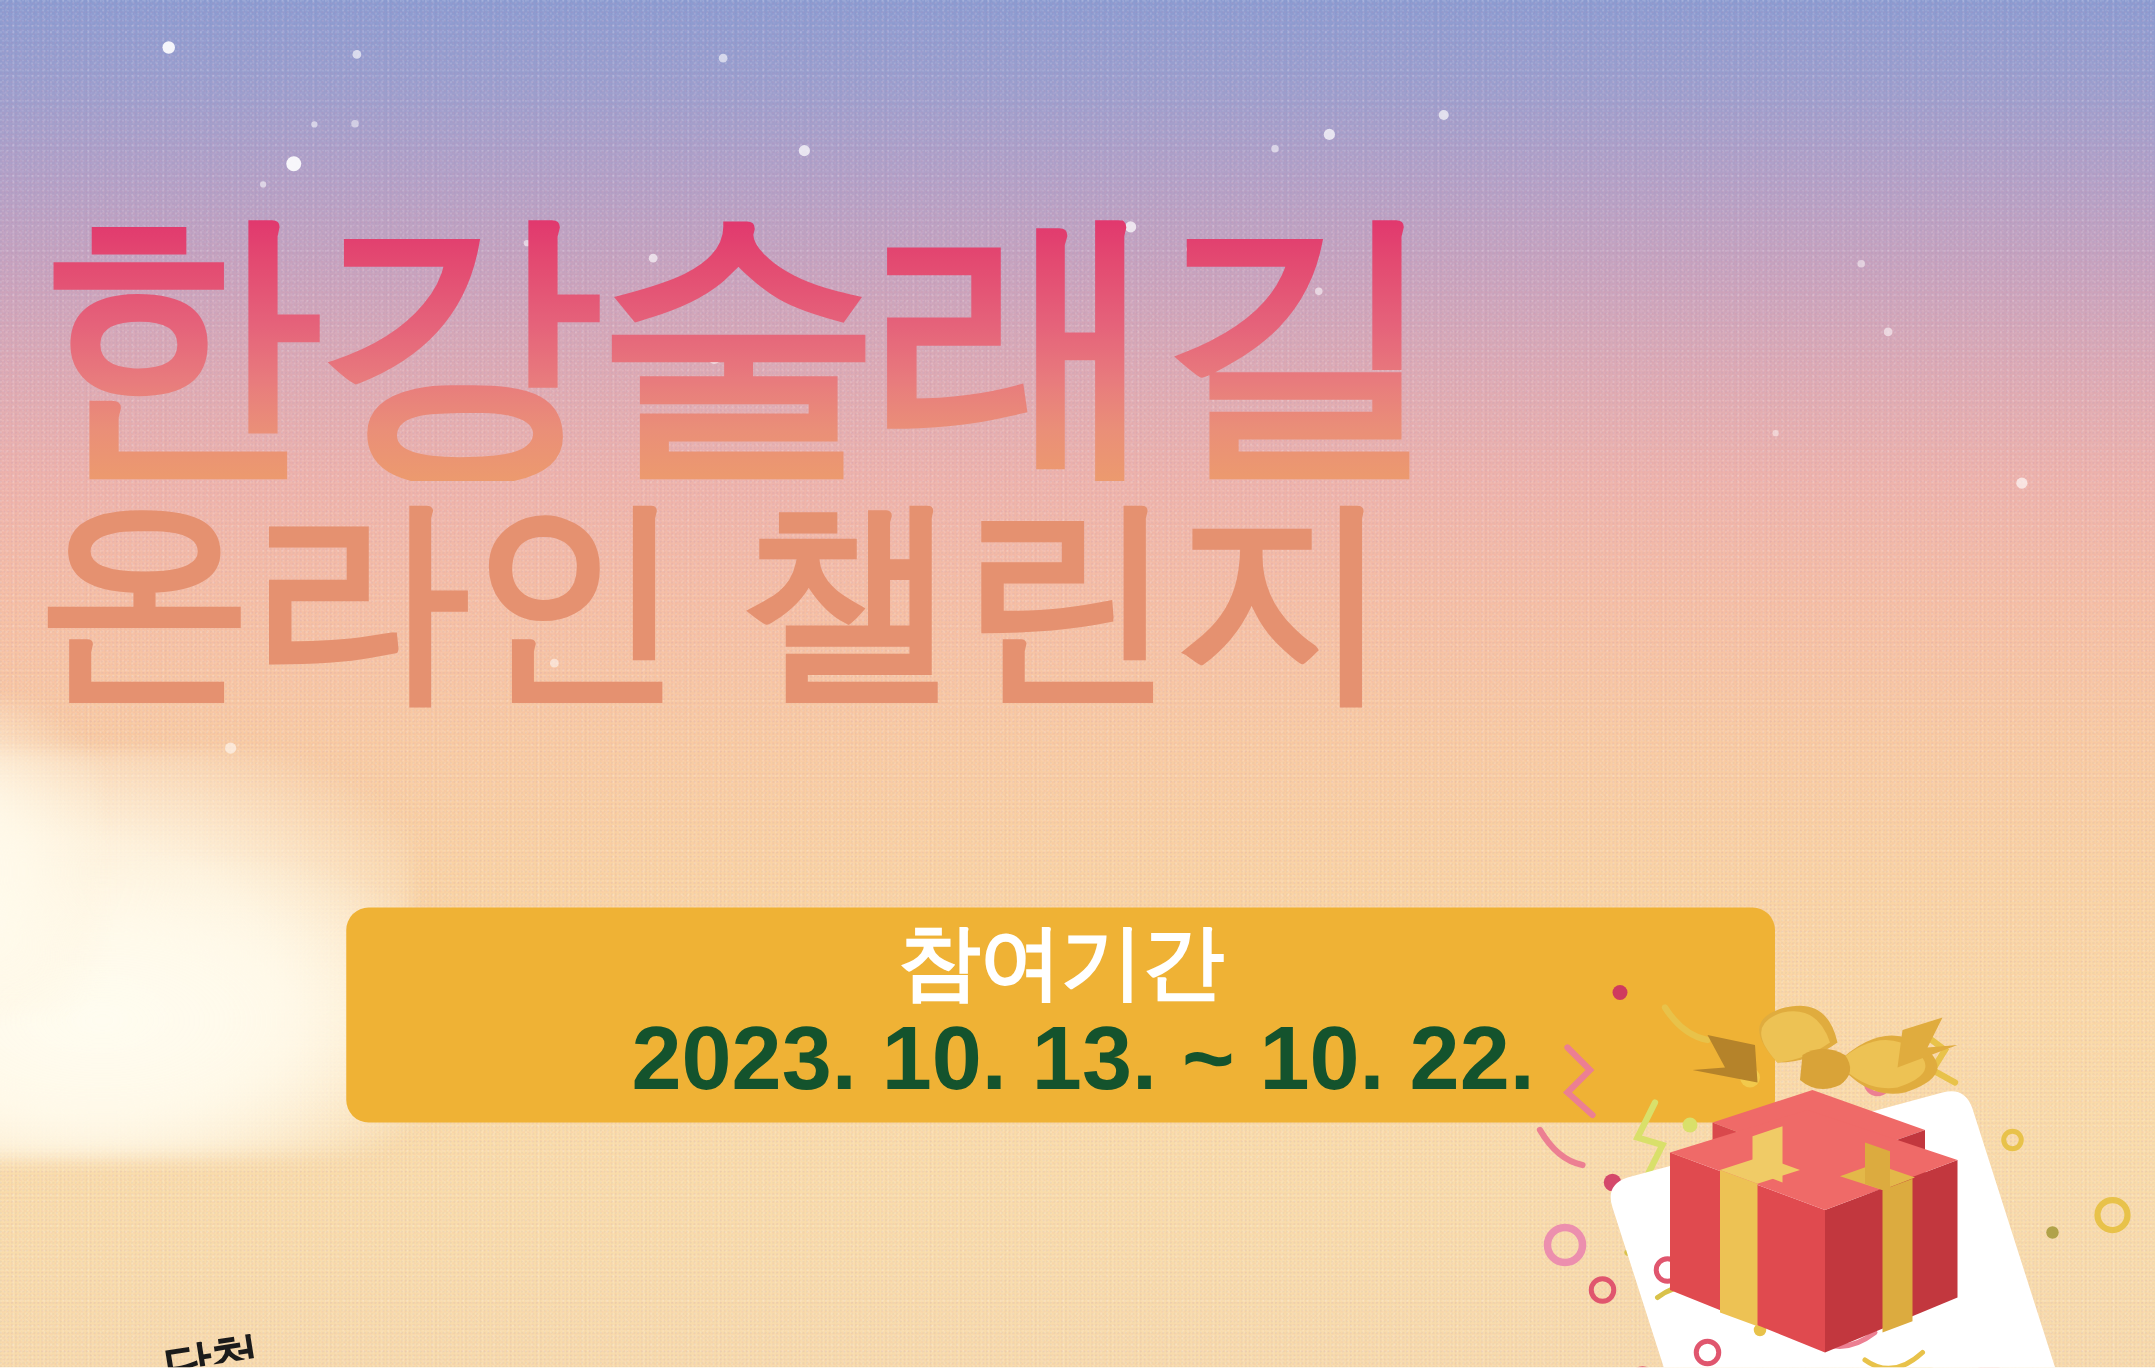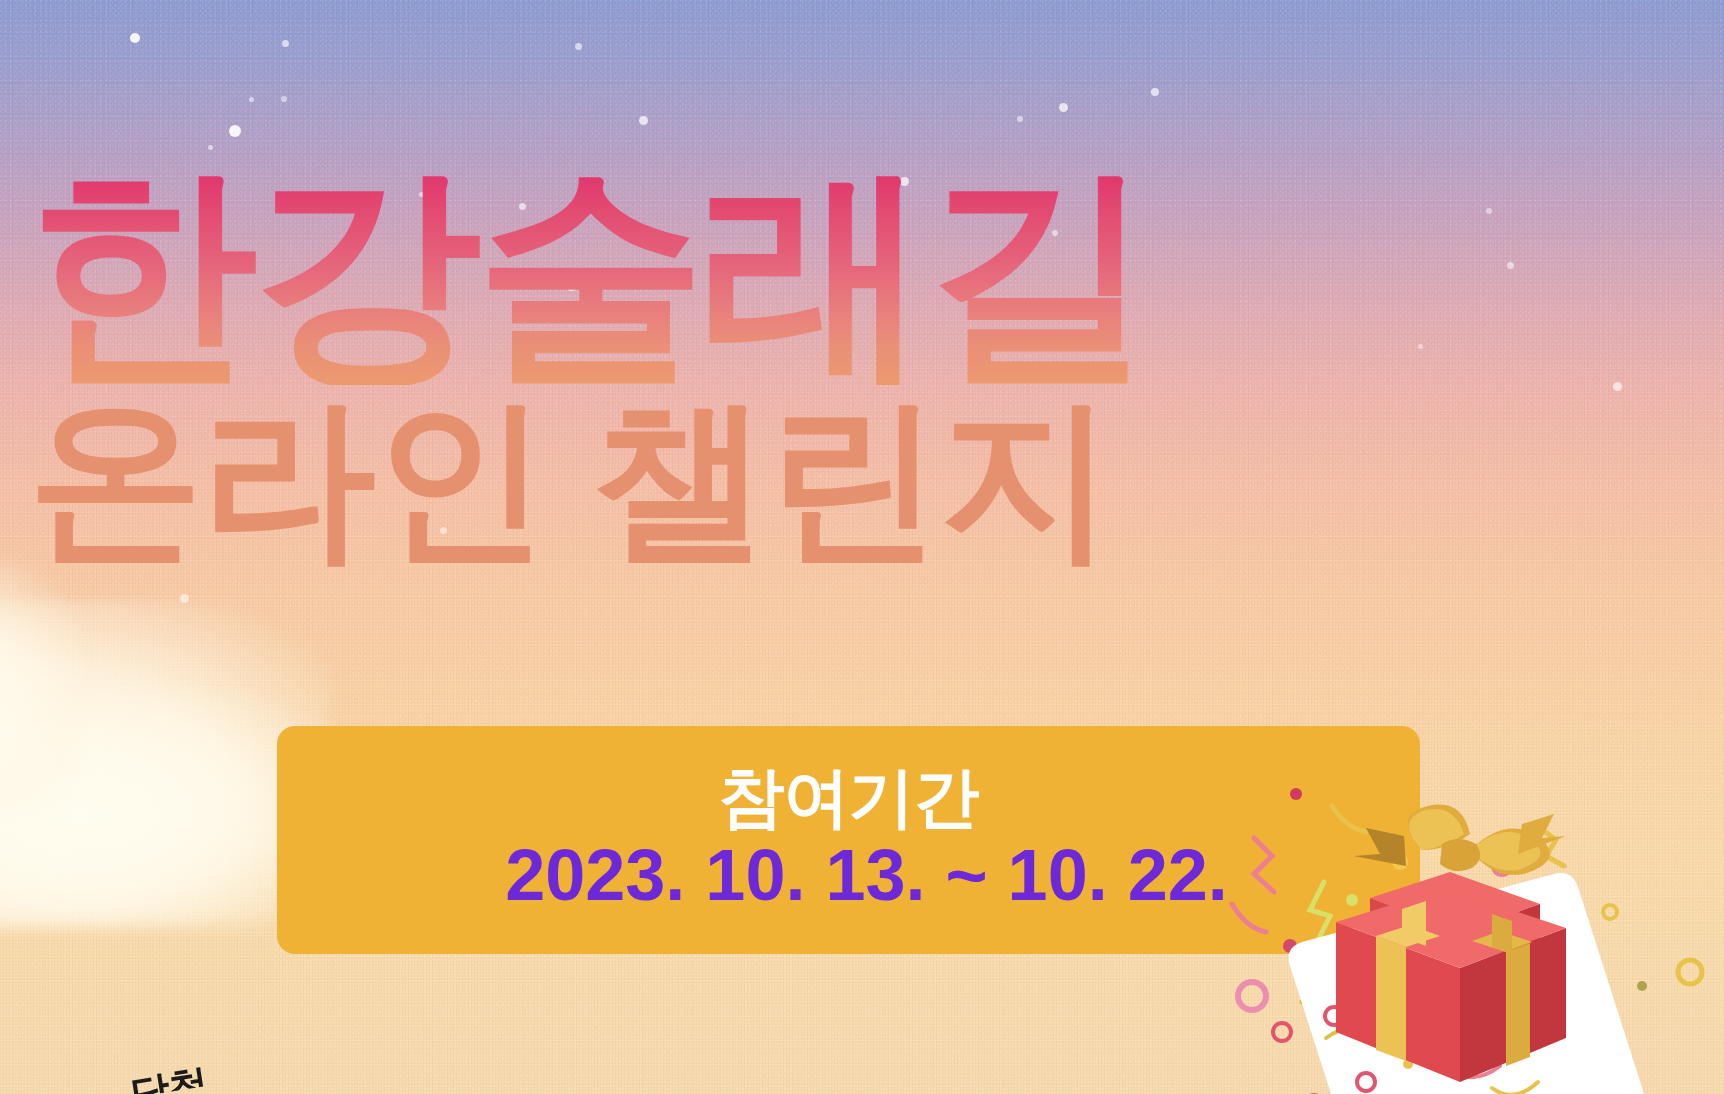--- a/index.html
+++ b/index.html
@@ -75,28 +75,28 @@
     -webkit-text-fill-color:transparent; color:transparent;
   }
   #title-line2 {
     margin-top:6px;
     font-size:175px; font-weight:bold; line-height:1; letter-spacing:-2px;
     color:#e59170;
   }
 
   
   #period-box {
-    position:absolute; left:277px; top:726px; width:1143px; height:228px;
+    position:absolute; left:277px; top:726px; width:1143px; height:172px;
     background:#efb235; border-radius:18px;
     display:flex; flex-direction:column; align-items:center; justify-content:center;
     z-index:4;
   }
   #period-label { color:#fff; font-weight:bold; font-size:66px; line-height:1.05;
                   letter-spacing:-1px; }
-  #period-dates { color:#6d28d9; font-weight:bold; font-size:72px; line-height:1.15;
+  #period-dates { color:#14532d; font-weight:bold; font-size:72px; line-height:1.15;
                   letter-spacing:0px; margin-top:2px;margin-left:36px; }
 
   
   #gift-art { position:absolute; right:0px; bottom:-26px; width:470px; height:350px; z-index:6; }
   #confetti-art { position:absolute; right:0px; bottom:0px; width:500px; height:360px; z-index:5; }
   #envelope-text {
     position:absolute; left:128px; bottom:2px; z-index:9;
     font-size:40px; font-weight:bold; color:#1b1b1b;
     transform:rotate(-9deg); letter-spacing:-1px; overflow:hidden; height:30px;
   }

